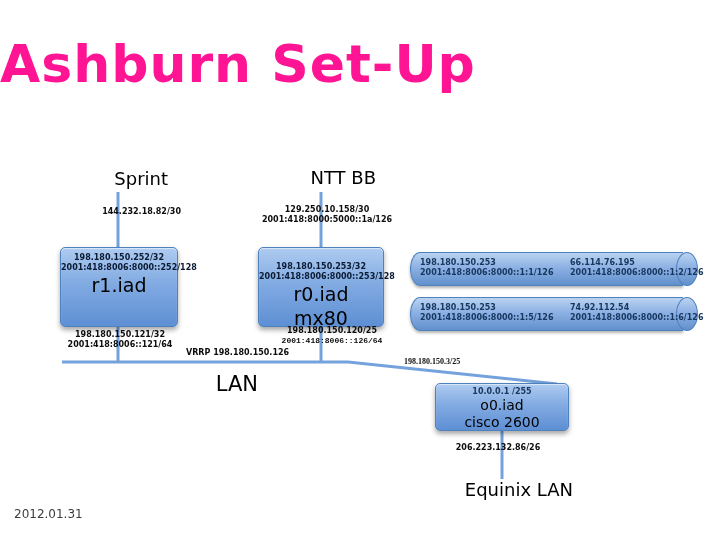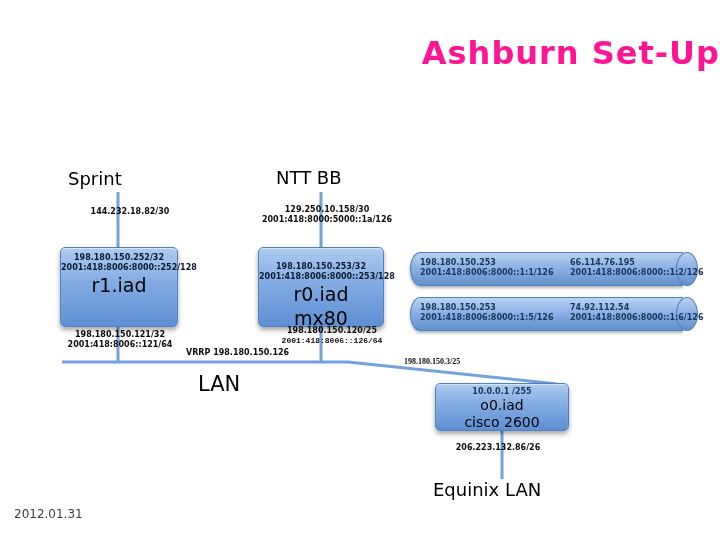--- a/index.html
+++ b/index.html
@@ -2,25 +2,25 @@
 <html style="--title: #ff1493; --connector: #74a2dc; --box-border: #4f81bd; --box-fill-top: #aecbf0; --box-fill-bottom: #5e8fd4;"><head>
 <meta charset="utf-8">
 <style>
   html,body{margin:0;padding:0;background:#fff;}
   #slide{
     position:relative;width:720px;height:540px;background:#ffffff;overflow:hidden;
     font-family:"DejaVu Sans","Liberation Sans",sans-serif;color:#000;
   }
   .abs{position:absolute;}
   #title{
-    left:0;top:34px;width:720px;text-align:right;
-    font-size:32px;font-weight:bold;letter-spacing:1px;
+    left:0;top:34px;width:720px;text-align:left;
+    font-size:52px;font-weight:bold;letter-spacing:1px;
     color:var(--title,#ff1493);
   }
-  .big-label{font-size:18px;color:#000;text-align:left;white-space:nowrap;}
+  .big-label{font-size:18px;color:#000;text-align:right;white-space:nowrap;}
   .tag{
     font-size:8px;font-weight:bold;color:#0d0d0d;line-height:10px;
     text-align:center;white-space:nowrap;
   }
   svg.wires{left:0;top:0;pointer-events:none;}
   .wire{stroke:var(--connector,#74a2dc);stroke-width:3;fill:none;stroke-linejoin:round;}
   .node{
     background:linear-gradient(180deg,var(--box-fill-top,#aecbf0) 0%,#82abe2 45%,var(--box-fill-bottom,#5e8fd4) 100%);
     border:1px solid var(--box-border,#4f81bd);
     border-radius:5px;
@@ -59,21 +59,21 @@
     <path class="wire" d="M118 326 V363"></path>
     <path class="wire" d="M321 326 V363"></path>
     <path class="wire" d="M62 362 H348 L557 384"></path>
     <path class="wire" d="M502 430 V479"></path>
   </svg>
 
   <div id="title" class="abs">Ashburn Set-Up</div>
   <div id="date" class="abs">2012.01.31</div>
 
   <div class="abs big-label" style="left:68px;top:168px;width:100px;">Sprint</div>
-  <div class="abs tag" style="left:60px;top:207px;width:140px;">144.232.18.82/30</div>
+  <div class="abs tag" style="left:41px;top:207px;width:140px;text-align:right;">144.232.18.82/30</div>
 
   <div class="abs big-label" style="left:276px;top:167px;width:100px;">NTT BB</div>
   <div class="abs" style="left:257px;top:205px;width:140px;">
     <div class="tag" style="position:static;">129.250.10.158/30</div>
     <div class="tag" style="position:static;">2001:418:8000:5000::1a/126</div>
   </div>
 
   <div class="abs node" style="left:60px;top:247px;width:118px;height:80px;padding-top:5px;">
     <div class="ip">198.180.150.252/32</div>
     <div class="ip">2001:418:8006:8000::252/128</div>

